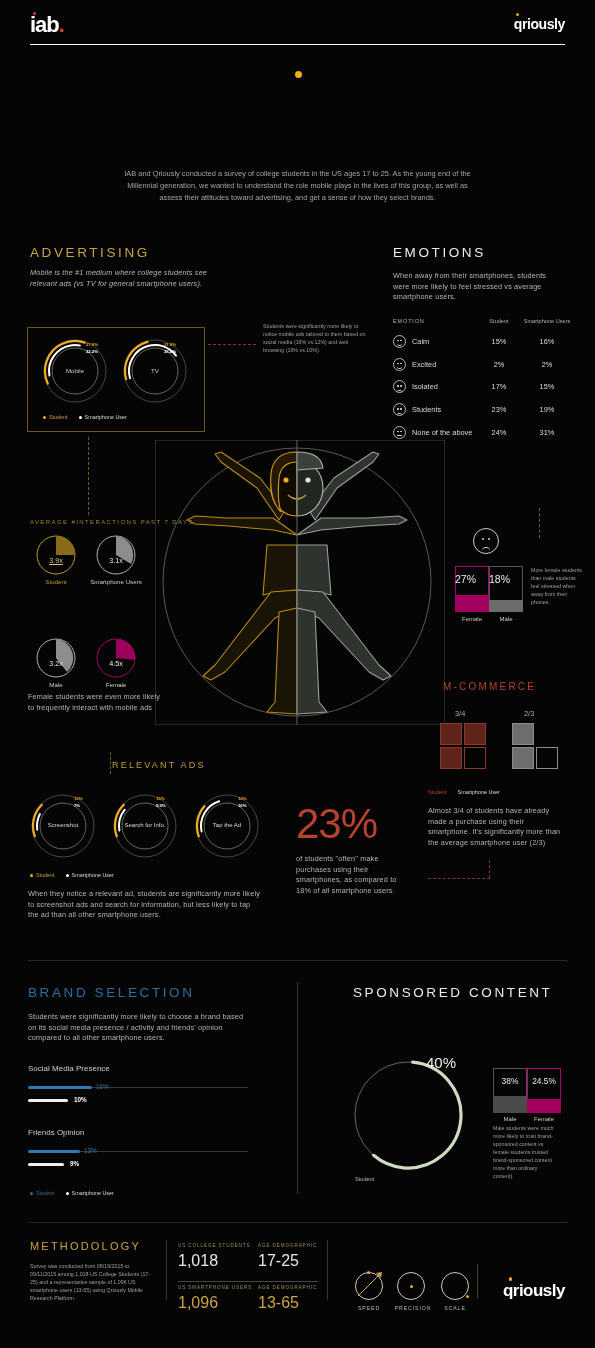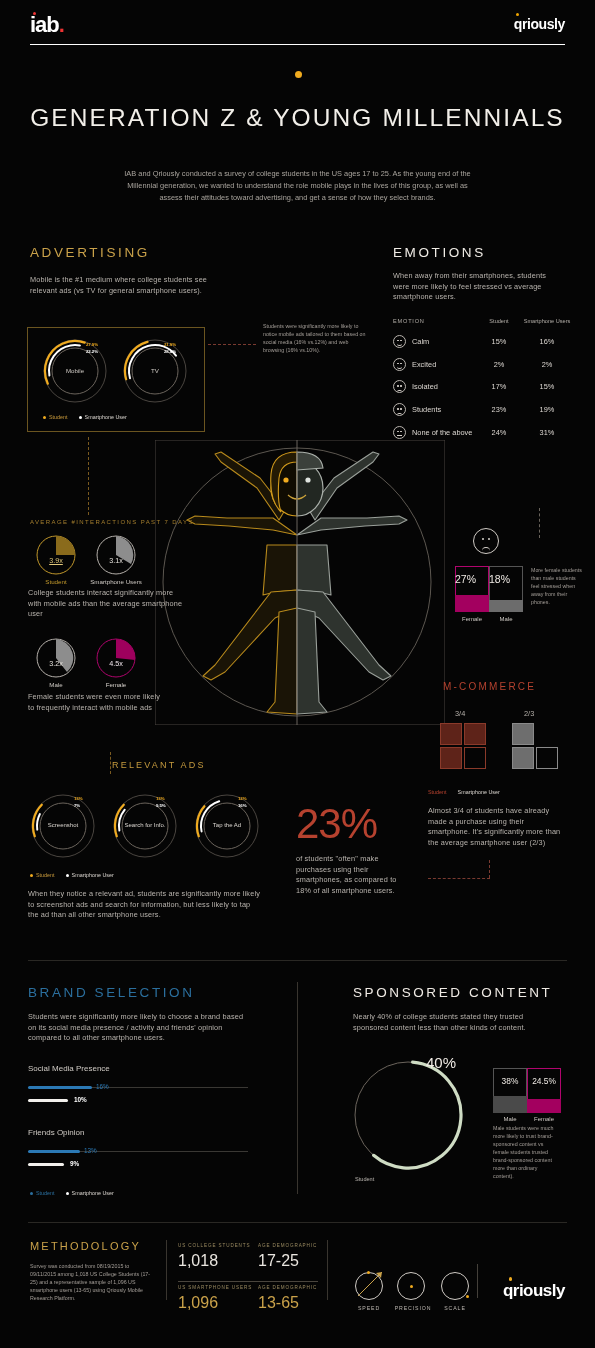--- a/index.html
+++ b/index.html
@@ -30,21 +30,21 @@
 
   .top-dot { position: absolute; left: 295px; top: 71px; width: 7px; height: 7px; border-radius: 50%; background: #f0ab1f; }
 
   .title-wrap { position: absolute; left: 0; top: 103px; width: 595px; text-align: center; }
   .title-wrap h1 { font-size: 24.5px; font-weight: 300; letter-spacing: 2.1px; color: #f2efe9; line-height: 30px; }
   .subtitle { position: absolute; left: 115px; top: 168px; width: 365px; text-align: center;
               font-size: 7.4px; line-height: 12px; color: #a9a49d; }
 
   
   .adv-title { position: absolute; left: 30px; top: 245px; color: #caa24a; }
-  .adv-desc { position: absolute; left: 30px; top: 275px; width: 180px; }
+  .adv-desc { position: absolute; left: 30px; top: 268px; width: 180px; font-style: italic; }
   .adv-box { position: absolute; left: 27px; top: 327px; width: 178px; height: 105px; border: 1px solid #6b5520; }
   .donut-wrap { position: absolute; }
   .donut-label { position: absolute; width: 100%; text-align: center; font-size: 6.2px; color: #cfcac4; }
   .pctlab { position: absolute; font-size: 4.4px; font-weight: 700; letter-spacing: -.1px; }
   .pctlab.gold { color: #f0ab1f; }
   .pctlab.white { color: #fff; }
   .legend { position: absolute; font-size: 5.4px; }
   .legend span.sw { display: inline-block; width: 3px; height: 3px; border-radius: 50%; vertical-align: middle; margin-right: 3px; }
   .lg-gold { color: #c99a3c; }
   .lg-white { color: #ddd8d2; }
@@ -175,21 +175,20 @@
     <div class="iab-tittle"></div>
     <div class="iab-logo"><span>iab</span><span class="iab-dot">.</span></div>
     <div class="qr-dot"></div>
     <div class="qr-logo">qriously</div>
   </div>
   <div class="hdr-rule"></div>
 
   <div class="top-dot"></div>
 
   <div class="title-wrap">
-    <h1>GENERATION Z &amp; YOUNG MILLENNIALS</h1>
   </div>
   <div class="subtitle">IAB and Qriously conducted a survey of college students in the US ages 17 to 25. As the young end of the Millennial generation, we wanted to understand the role mobile plays in the lives of this group, as well as assess their attitudes toward advertising, and get a sense of how they select brands.</div>
 
   <div class="sec-title adv-title">ADVERTISING</div>
   <div class="body-txt adv-desc">Mobile is the #1 medium where college students see relevant ads (vs TV for general smartphone users).</div>
 
   <div class="adv-box">
 
     <svg class="donut-wrap" style="left:14px;top:10px;" width="66" height="66" viewBox="0 0 66 66">
       <circle cx="33" cy="33" r="31" fill="none" stroke="#4a4540" stroke-width="1"></circle>
@@ -361,21 +360,20 @@
   <div class="pie-cap" style="left:26px;top:578px;color:#c49a2c;">Student</div>
   <div style="position:absolute;left:36px;top:556px;width:40px;text-align:center;font-size:7.2px;color:#e0c77a;text-decoration:underline;">3.9x</div>
 
   <svg class="pie" style="left:96px;top:535px;" viewBox="0 0 40 40">
     <circle cx="20" cy="20" r="19" fill="none" stroke="#b8b3ad" stroke-width="1"></circle>
     <path d="M20 20 L20 1 A19 19 0 0 1 35 29 Z" fill="#8d8d8d"></path>
   </svg>
   <div class="pie-cap" style="left:86px;top:578px;color:#cfcac4;">Smartphone Users</div>
   <div style="position:absolute;left:96px;top:556px;width:40px;text-align:center;font-size:7.2px;color:#e8e4de;">3.1x</div>
 
-  <div class="body-txt int-txt">College students interact significantly more with mobile ads than the average smartphone user</div>
 
   <svg class="pie" style="left:36px;top:638px;" viewBox="0 0 40 40">
     <circle cx="20" cy="20" r="19" fill="none" stroke="#b8b3ad" stroke-width="1"></circle>
     <path d="M20 20 L20 1 A19 19 0 0 1 31 34 Z" fill="#8d8d8d"></path>
   </svg>
   <div class="pie-cap" style="left:26px;top:681px;color:#cfcac4;">Male</div>
   <div style="position:absolute;left:36px;top:659px;width:40px;text-align:center;font-size:7.2px;color:#e8e4de;">3.2x</div>
 
   <svg class="pie" style="left:96px;top:638px;" viewBox="0 0 40 40">
     <circle cx="20" cy="20" r="19" fill="none" stroke="#b1056e" stroke-width="1"></circle>
@@ -476,21 +474,20 @@
   <div class="bar-fill white" style="left:28px;top:1163px;width:36px;"></div>
   <div class="bar-val white" style="left:70px;top:1160px;">9%</div>
 
   <div class="legend bs-legend">
     <span class="lg-blue"><span class="sw" style="background:#2b6f9e"></span><span>Student</span></span>
     <span style="display:inline-block;width:8px"></span>
     <span class="lg-white"><span class="sw" style="background:#fff"></span><span>Smartphone User</span></span>
   </div>
 
   <div class="sec-title sc-title">SPONSORED CONTENT</div>
-  <div class="body-txt sc-desc">Nearly 40% of college students stated they trusted sponsored content less than other kinds of content.</div>
 
   <svg class="sc-donut" viewBox="0 0 110 110">
     <circle cx="55" cy="55" r="53" fill="none" stroke="#6b645c" stroke-width="1"></circle>
     <circle cx="55" cy="55" r="53" fill="none" stroke="#cfdcc4" stroke-width="3.2" stroke-linecap="round" stroke-dasharray="199 334" transform="rotate(-85 55 55)"></circle>
   </svg>
   <div class="sc-40">40%</div>
   <div class="sc-student">Student</div>
 
   <div class="mf-bars">
     <div class="mf-col male">

